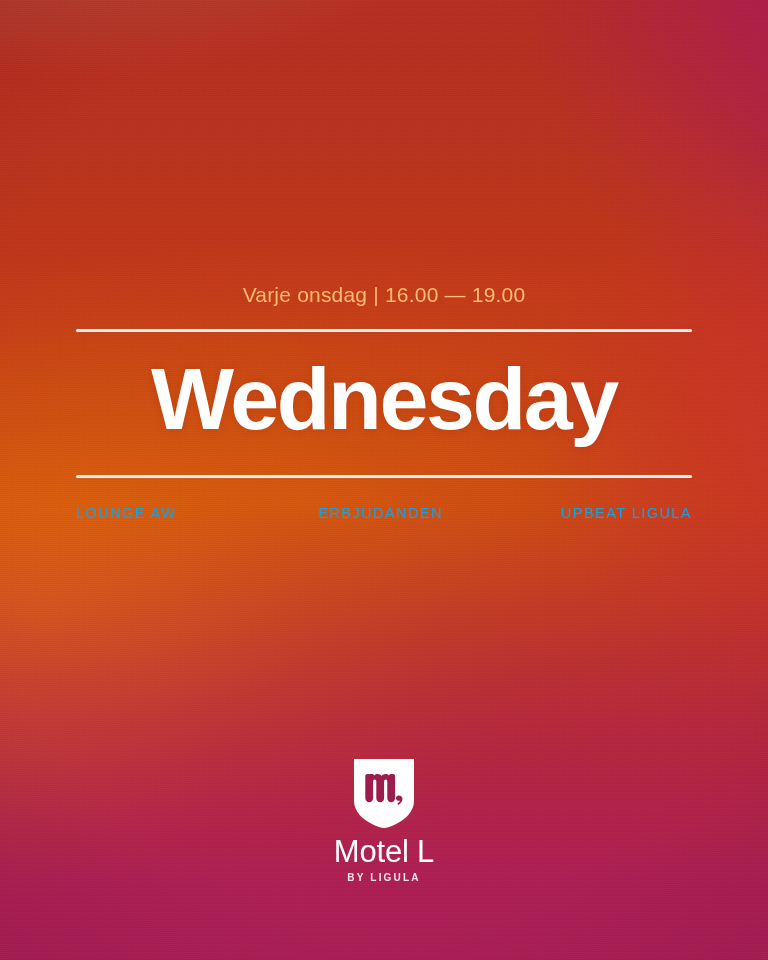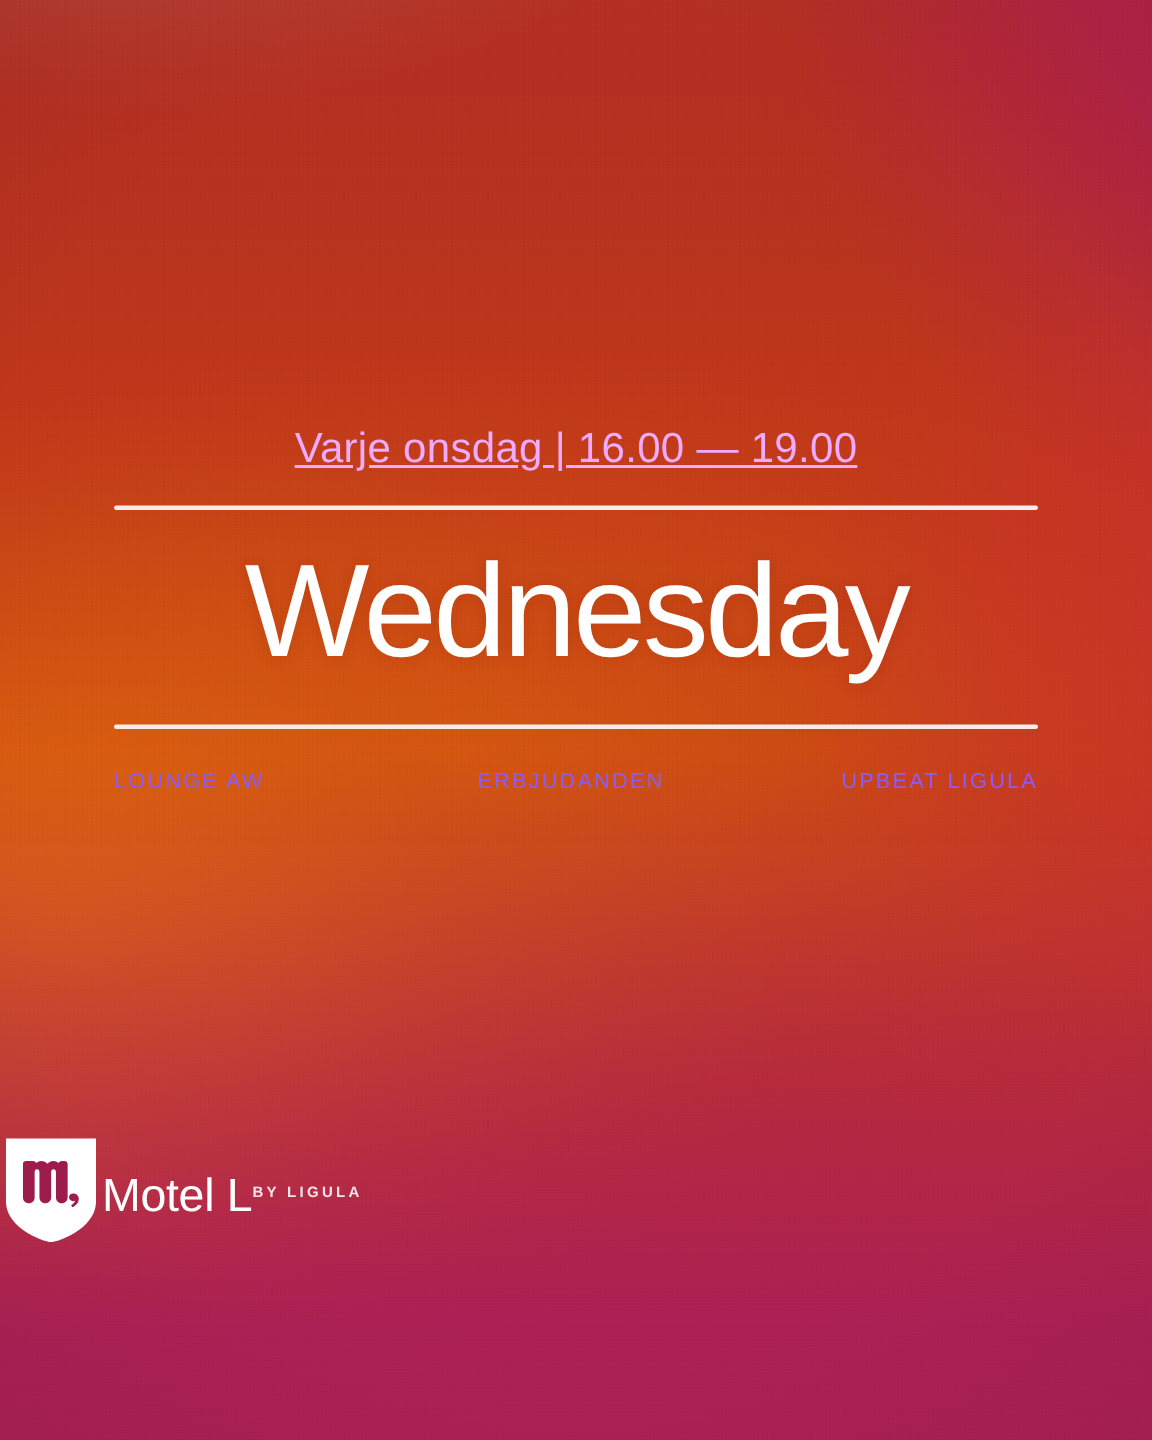--- a/index.html
+++ b/index.html
@@ -112,73 +112,72 @@
     position: absolute;
     inset: 0;
     z-index: 5;
     display: flex;
     flex-direction: column;
     align-items: center;
   }
 
   .eyebrow {
     margin-top: 283px;
-    font-size: 28px;
+    font-size: 21px;
     font-weight: 400;
     letter-spacing: 0.2px;
-    color: #f0abfc;
+    color: #fdba74;
     white-space: nowrap;
-    text-decoration: underline;
   }
 
   .rule {
     width: 616px;
     height: 3px;
     background: #F4EDE9;
     border-radius: 2px;
   }
   .rule-top { margin-top: 22px; }
   .rule-bottom { margin-top: 0; }
 
   .headline {
     margin-top: 24px;
     text-align: right;
     color: #FFFFFF;
-    font-weight: 400;
+    font-weight: 700;
     font-size: 88px;
     line-height: 0.97;
     letter-spacing: -2.4px;
     text-shadow: 0 1px 10px rgba(120,20,10,0.16);
   }
   .headline .line { display: block; }
 
   .labels-spacer { height: 34px; }
 
   .labels {
     width: 616px;
     display: flex;
     justify-content: space-between;
     align-items: baseline;
     margin-top: 27px;
-    color: #8b5cf6;
+    color: #0ea5e9;
     font-size: 14.5px;
     font-weight: 400;
     letter-spacing: 1.45px;
   }
   .labels .label { white-space: nowrap; }
   .labels .label.mid { margin-left: 24px; }
 
   
   .logo-block {
     position: absolute;
     left: 0;
     right: 0;
     top: 757px;
     display: flex;
-    flex-direction: row;
+    flex-direction: column;
     align-items: center;
   }
   .shield-wrap {
     width: 68px;
     height: 72px;
     display: block;
   }
   .wordmark {
     margin-top: 7px;
     font-size: 31px;

